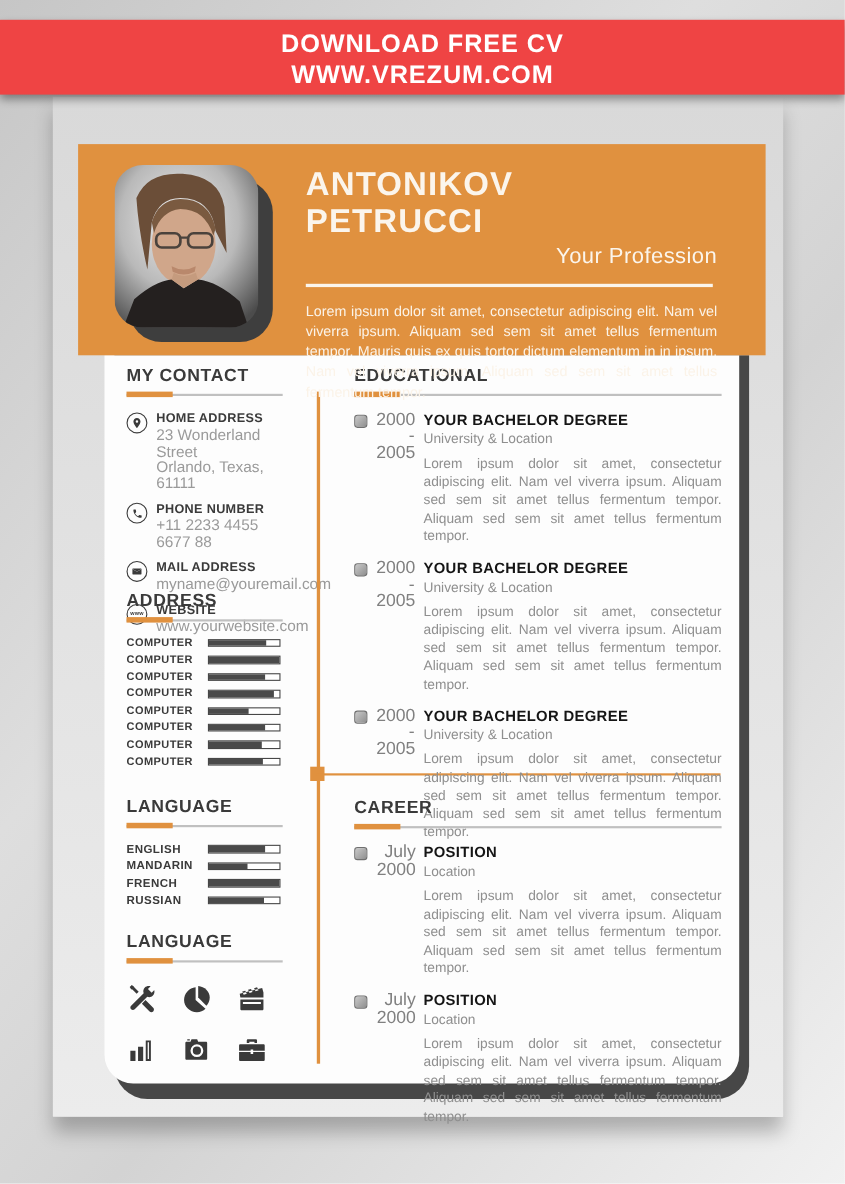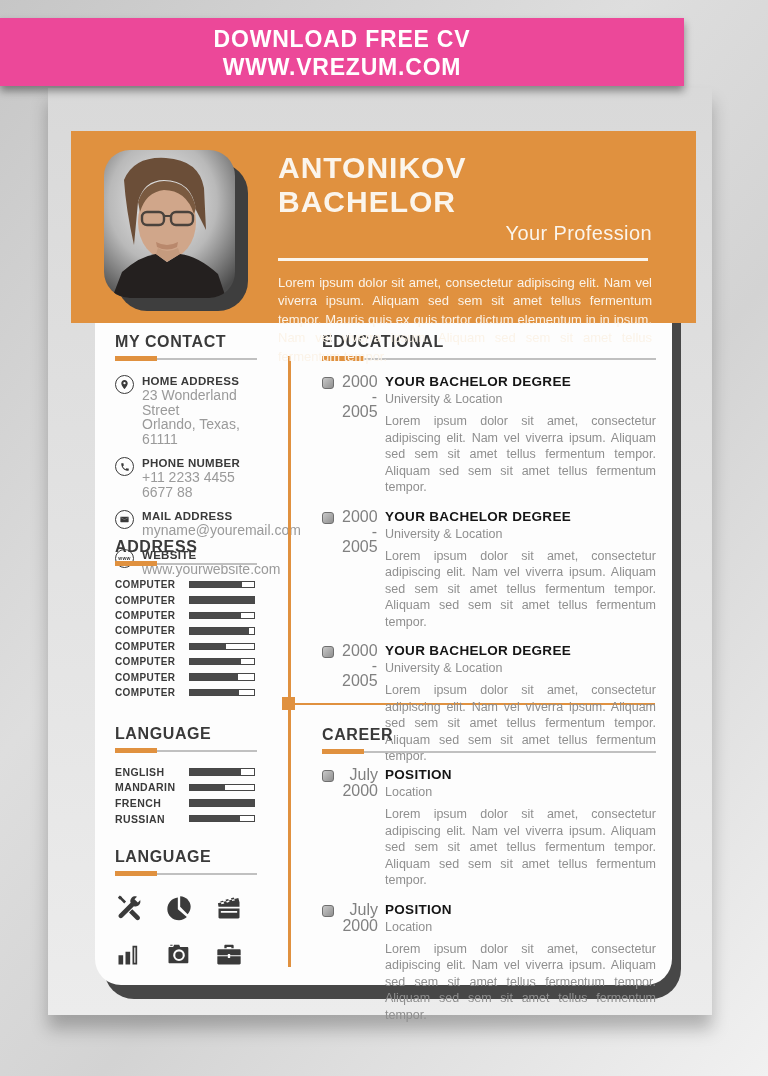--- a/index.html
+++ b/index.html
@@ -2,22 +2,22 @@
 <html><head>
 <meta charset="utf-8">
 <style>
   * { margin:0; padding:0; box-sizing:border-box; }
   html,body { width:768px; height:1076px; }
   body {
     font-family:"Liberation Sans","DejaVu Sans",sans-serif;
     background:linear-gradient(130deg,#c6c6c6 0%,#dedede 38%,#d3d3d3 60%,#f1f1f1 100%);
     position:relative; overflow:hidden;
   }
-  .banner{ position:absolute; left:0; top:18px; width:684px; height:68px;
-    background:#ec4899; color:#fff; text-align:center; padding-top:7px;
+  .banner{ position:absolute; left:0; top:18px; width:768px; height:68px;
+    background:#ef4444; color:#fff; text-align:center; padding-top:7px;
     box-shadow:0 5px 8px rgba(0,0,0,.4); z-index:6; }
   .banner div{ font-size:23px; font-weight:bold; letter-spacing:.8px; line-height:28px; }
   .mat{ position:absolute; left:48px; top:88px; width:664px; height:927px;
     background:linear-gradient(#d9d9d9,#ececec);
     box-shadow:0 14px 16px rgba(0,0,0,.25); z-index:1; }
   .page-shadow{ position:absolute; left:104px; top:323px; width:577px; height:676px;
     background:#474747; border-radius:0 0 30px 30px; z-index:2; }
   .page{ position:absolute; left:95px; top:323px; width:577px; height:662px;
     background:#fdfdfd; border-radius:0 0 26px 26px; z-index:3; }
   .header{ position:absolute; left:71px; top:131px; width:625px; height:192px;
@@ -384,18 +384,18 @@
       <path d="M34 52 Q40 32 60 31 Q86 31 92 58 L90 64 Q82 40 60 40 Q42 42 36 62z" fill="#7a5a40"></path>
       <rect x="38" y="62" width="22" height="13" rx="5" fill="none" stroke="#4a423c" stroke-width="2.4"></rect>
       <rect x="67" y="62" width="22" height="13" rx="5" fill="none" stroke="#4a423c" stroke-width="2.4"></rect>
       <line x1="60" y1="66" x2="67" y2="66" stroke="#4a423c" stroke-width="2"></line>
       <path d="M52 92 Q63 98 74 92 L73 97 Q63 102 53 97z" fill="#b9886c"></path>
       <path d="M8 148 L18 122 Q36 106 52 104 L63 112 L76 104 Q94 106 114 124 L122 148z" fill="#24201f"></path>
       <path d="M52 104 L63 112 L76 104 L74 98 Q63 104 54 98z" fill="#c59b7e"></path>
     </svg>
   </div>
   <div class="header-text">
-    <div class="name">ANTONIKOV  BACHELOR</div>
+    <div class="name">ANTONIKOV  PETRUCCI</div>
     <div class="profession">Your Profession</div>
     <div class="hdr-divider"></div>
     <div class="summary">Lorem ipsum dolor sit amet, consectetur adipiscing elit. Nam vel viverra ipsum. Aliquam sed sem sit amet tellus fermentum tempor. Mauris quis ex quis tortor dictum elementum in in ipsum. Nam vel viverra ipsum. Aliquam sed sem sit amet tellus fermentum tempor.</div>
   </div>
 </div>
 
 </body></html>

